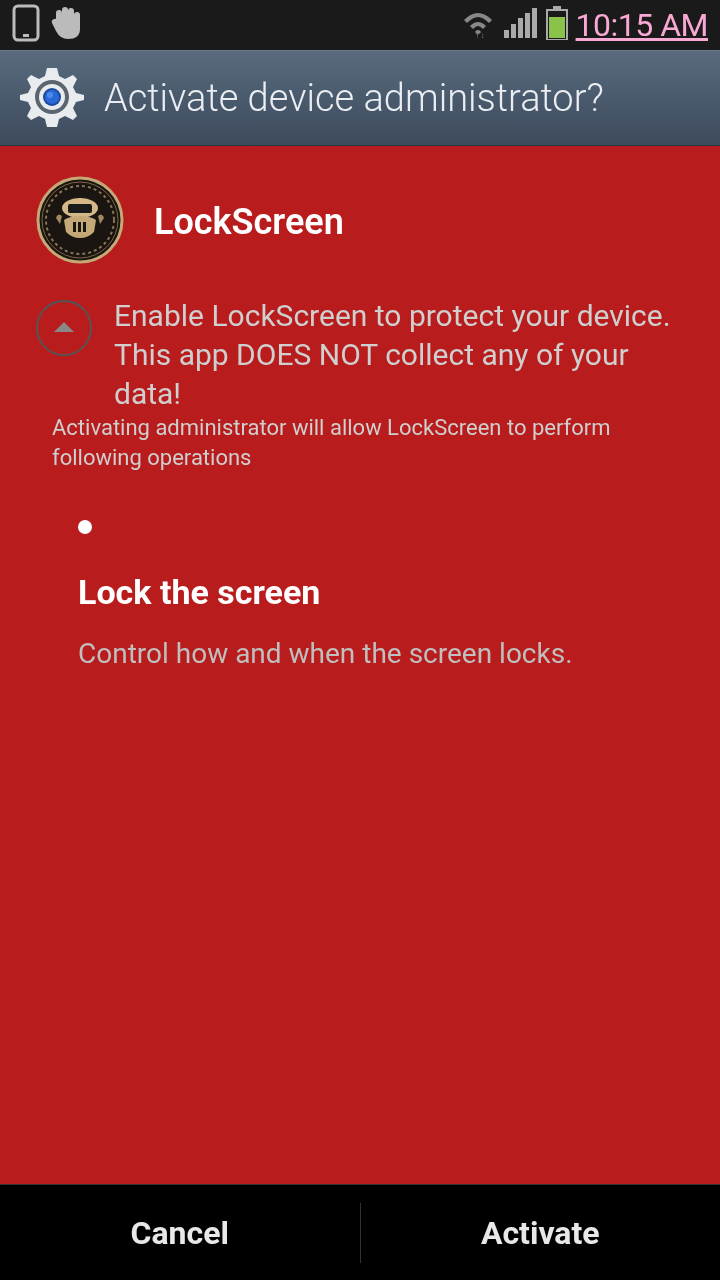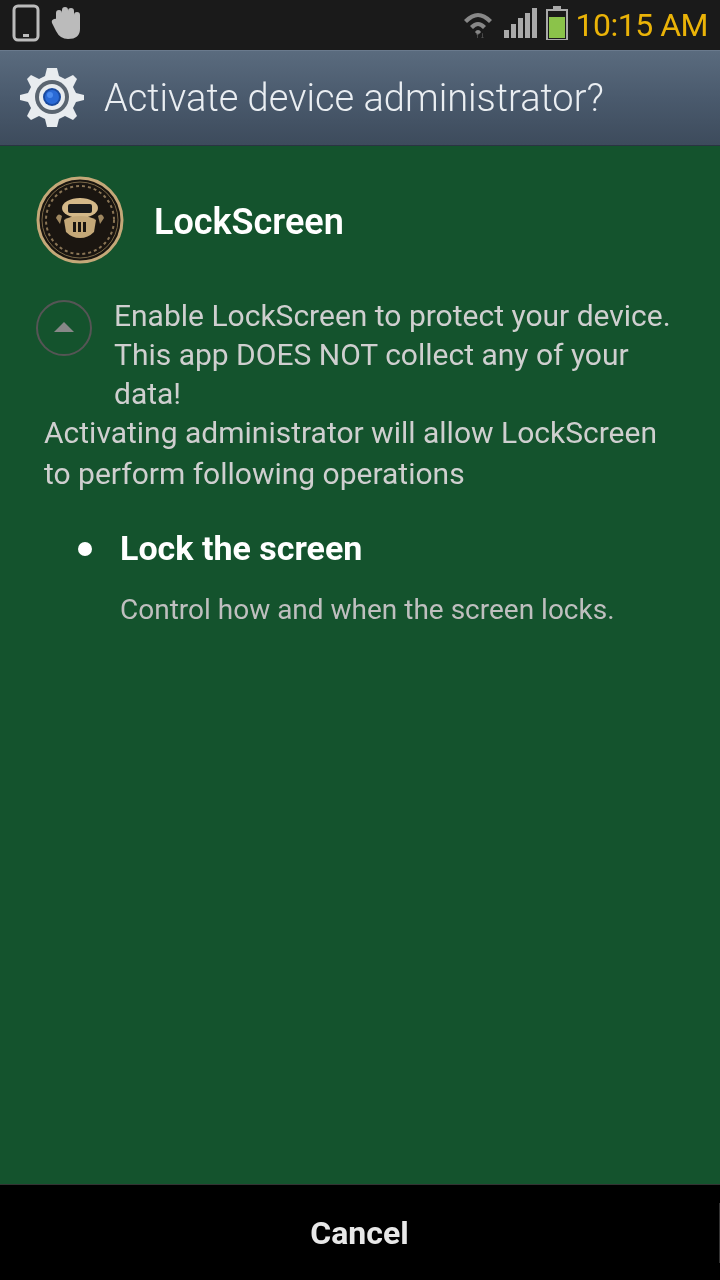--- a/index.html
+++ b/index.html
@@ -9,59 +9,59 @@
     .status-bar {
       height: 50px;
       background: #1a1a1a;
       display: flex;
       align-items: center;
       padding: 0 12px;
       color: #ccc;
     }
     .status-left { display: flex; align-items: center; gap: 10px; }
     .status-right { margin-left: auto; display: flex; align-items: center; gap: 8px; }
-    .status-time { font-size: 32px; color: #eab308; letter-spacing: -0.5px; }
+    .status-time { font-size: 32px; color: #f9a8d4; letter-spacing: -0.5px; text-decoration: underline; }
     
     
     .header {
       height: 96px;
       background: linear-gradient(to bottom, #5a6b7e 0%, #4a5a6d 50%, #3d4b5c 100%);
       border-top: 1px solid #6a7a8d;
       border-bottom: 1px solid #2a3442;
       display: flex;
       align-items: center;
       padding: 4px 20px;
       gap: 20px;
     }
     .header-title { color: #eaeef2; font-size: 38px; font-weight: 300; }
     
     
     .content {
-      background: #14532d;
+      background: #b91c1c;
       height: calc(1280px - 50px - 96px - 96px);
       padding: 30px 36px 0 36px;
       color: #d8d8d8;
     }
     .app-row { display: flex; align-items: center; gap: 30px; margin-bottom: 28px; }
     .app-name { font-size: 36px; font-weight: 600; color: #fff; }
     
     .desc-row { display: flex; gap: 22px; align-items: flex-start; }
     .collapse-btn {
       width: 56px; height: 56px;
       border: 2px solid #555;
       border-radius: 50%;
       display: flex; align-items: center; justify-content: center;
       flex-shrink: 0;
       margin-top: 4px;
     }
     .desc-text { font-size: 30px; color: #cfcfcf; line-height: 1.3; }
     
-    .activate-info { font-size: 30px; color: #cfcfcf; line-height: 1.35; margin-left: 8px; margin-bottom: 34px; }
+    .activate-info { font-size: 22px; color: #cfcfcf; line-height: 1.35; margin-left: 16px; margin-bottom: 34px; }
     
-    .perm-row { display: flex; gap: 28px; margin-left: 42px; }
+    .perm-row { display: flex; gap: 38px; margin-left: 42px; flex-direction: column; }
     .bullet { width: 14px; height: 14px; border-radius: 50%; background: #fff; margin-top: 14px; flex-shrink: 0; }
     .perm-title { font-size: 34px; font-weight: 700; color: #fff; margin-bottom: 2px; }
     .perm-desc { font-size: 28px; color: #bfbfbf; margin-top: 25px; }
     
     
     .button-bar {
       position: absolute;
       bottom: 0;
       left: 0;
       width: 720px;
@@ -183,13 +183,14 @@
     <div>
       <div class="perm-title">Lock the screen</div>
       <div class="perm-desc">Control how and when the screen locks.</div>
     </div>
   </div>
 </div>
 
 <div class="button-bar">
   <div class="btn">Cancel</div>
   <div class="btn-divider"></div>
+  <div class="btn">Activate</div>
 </div>
 
 </body></html>

